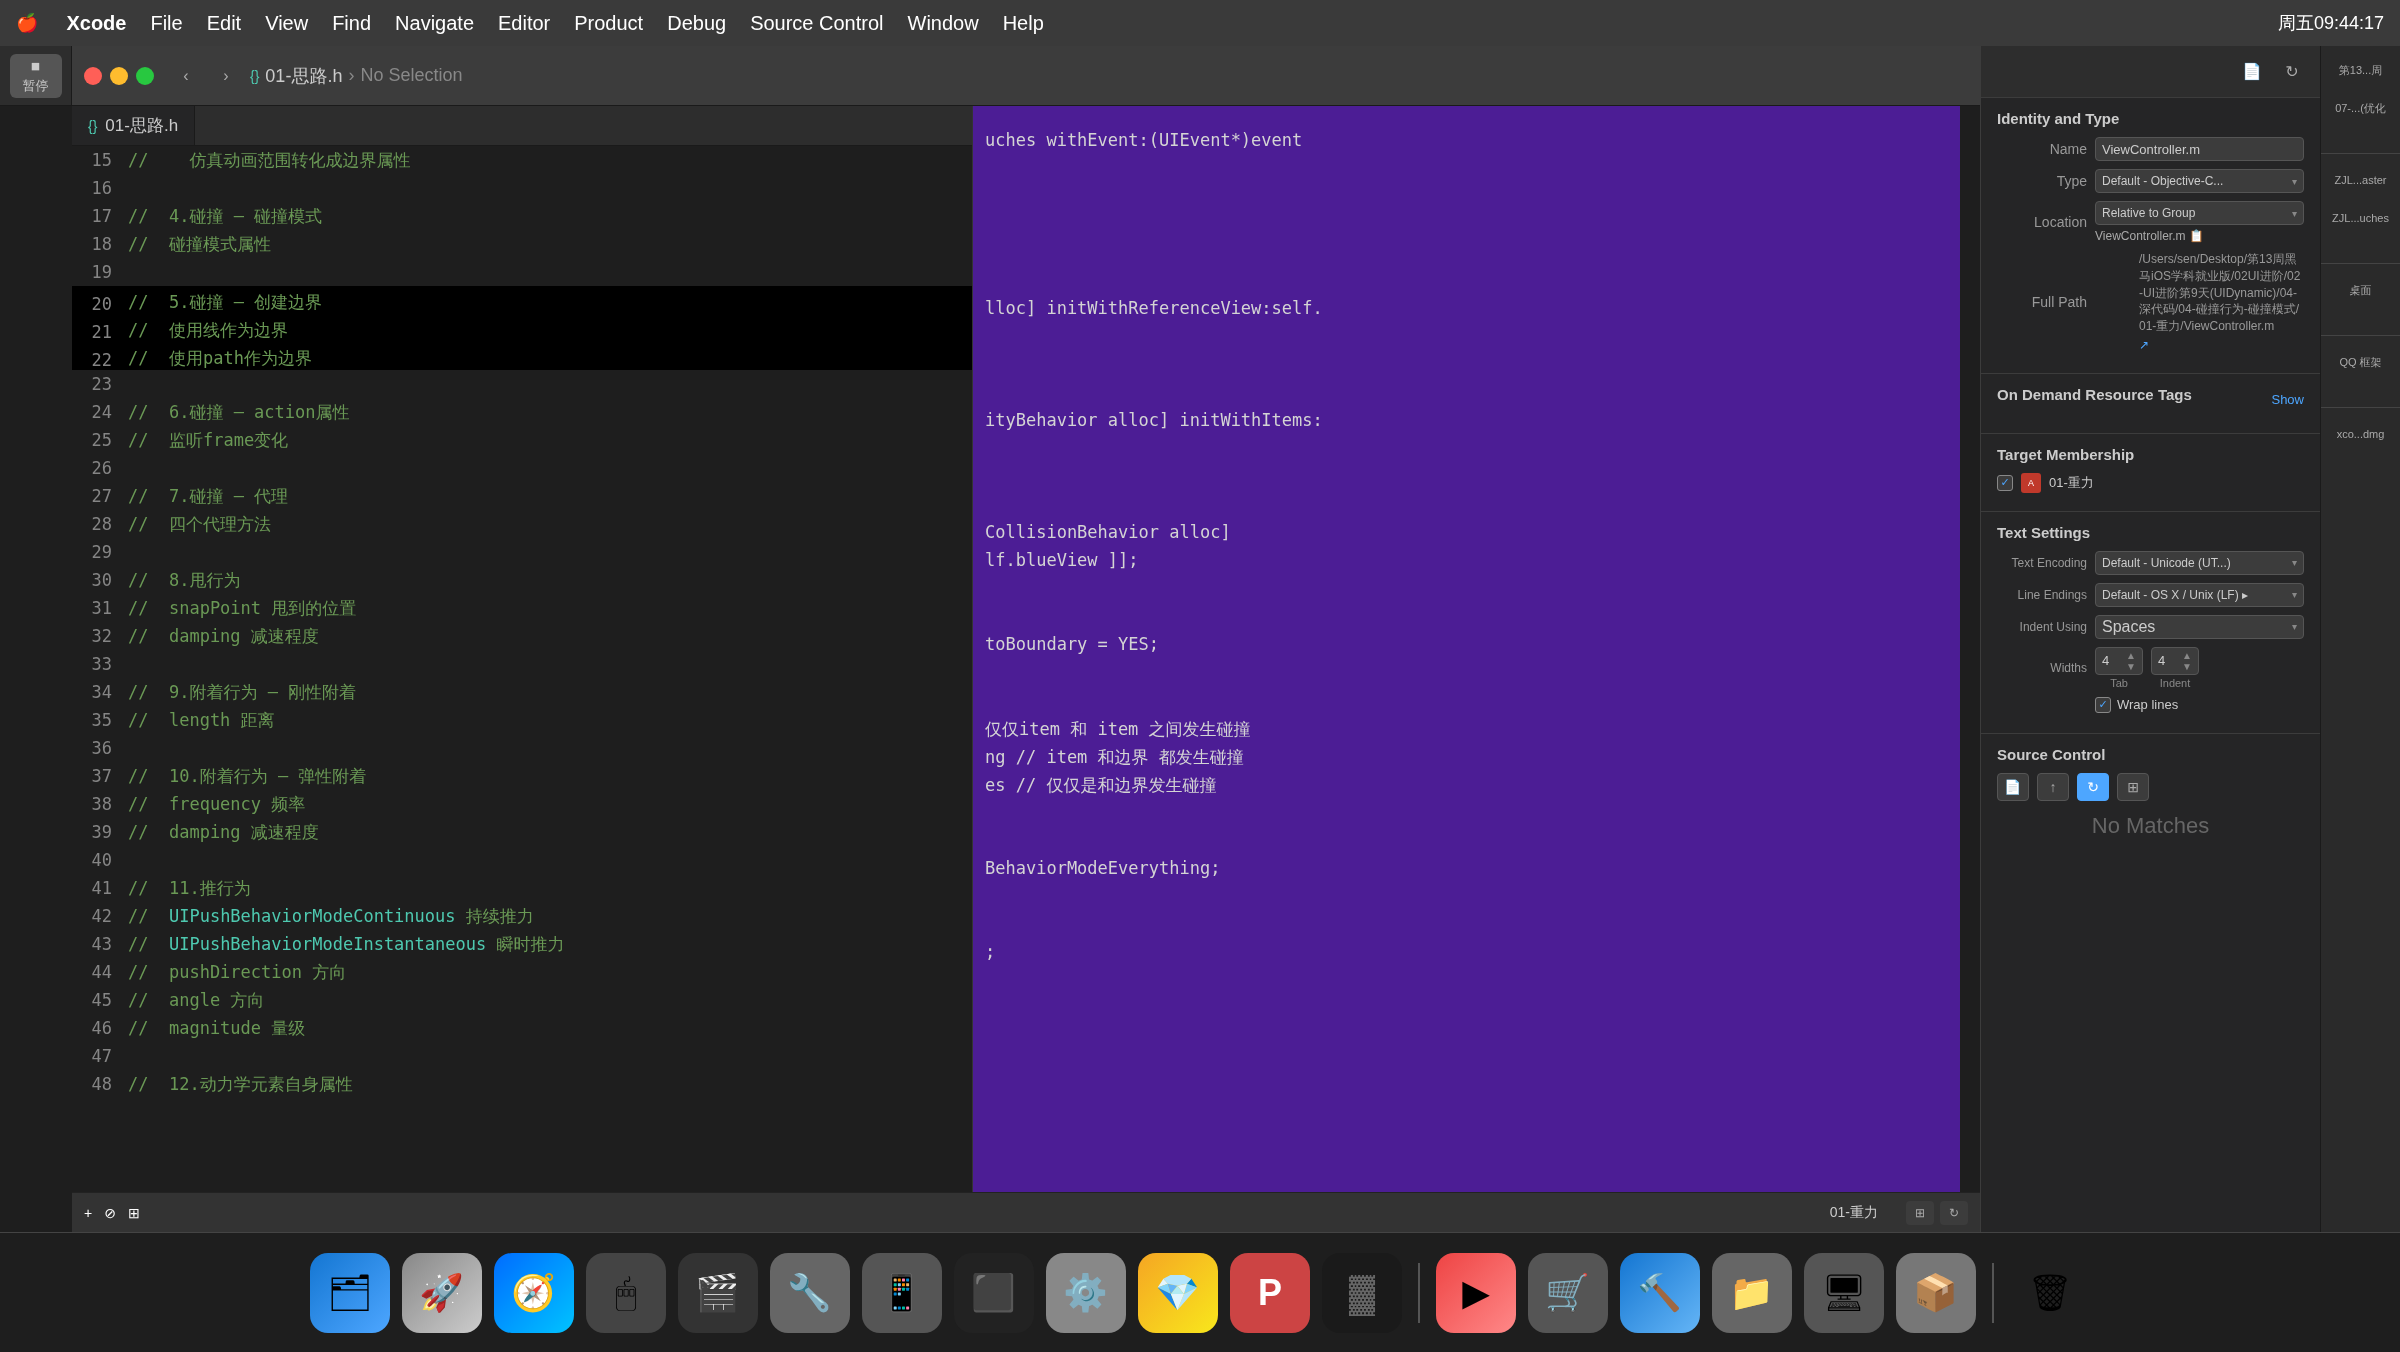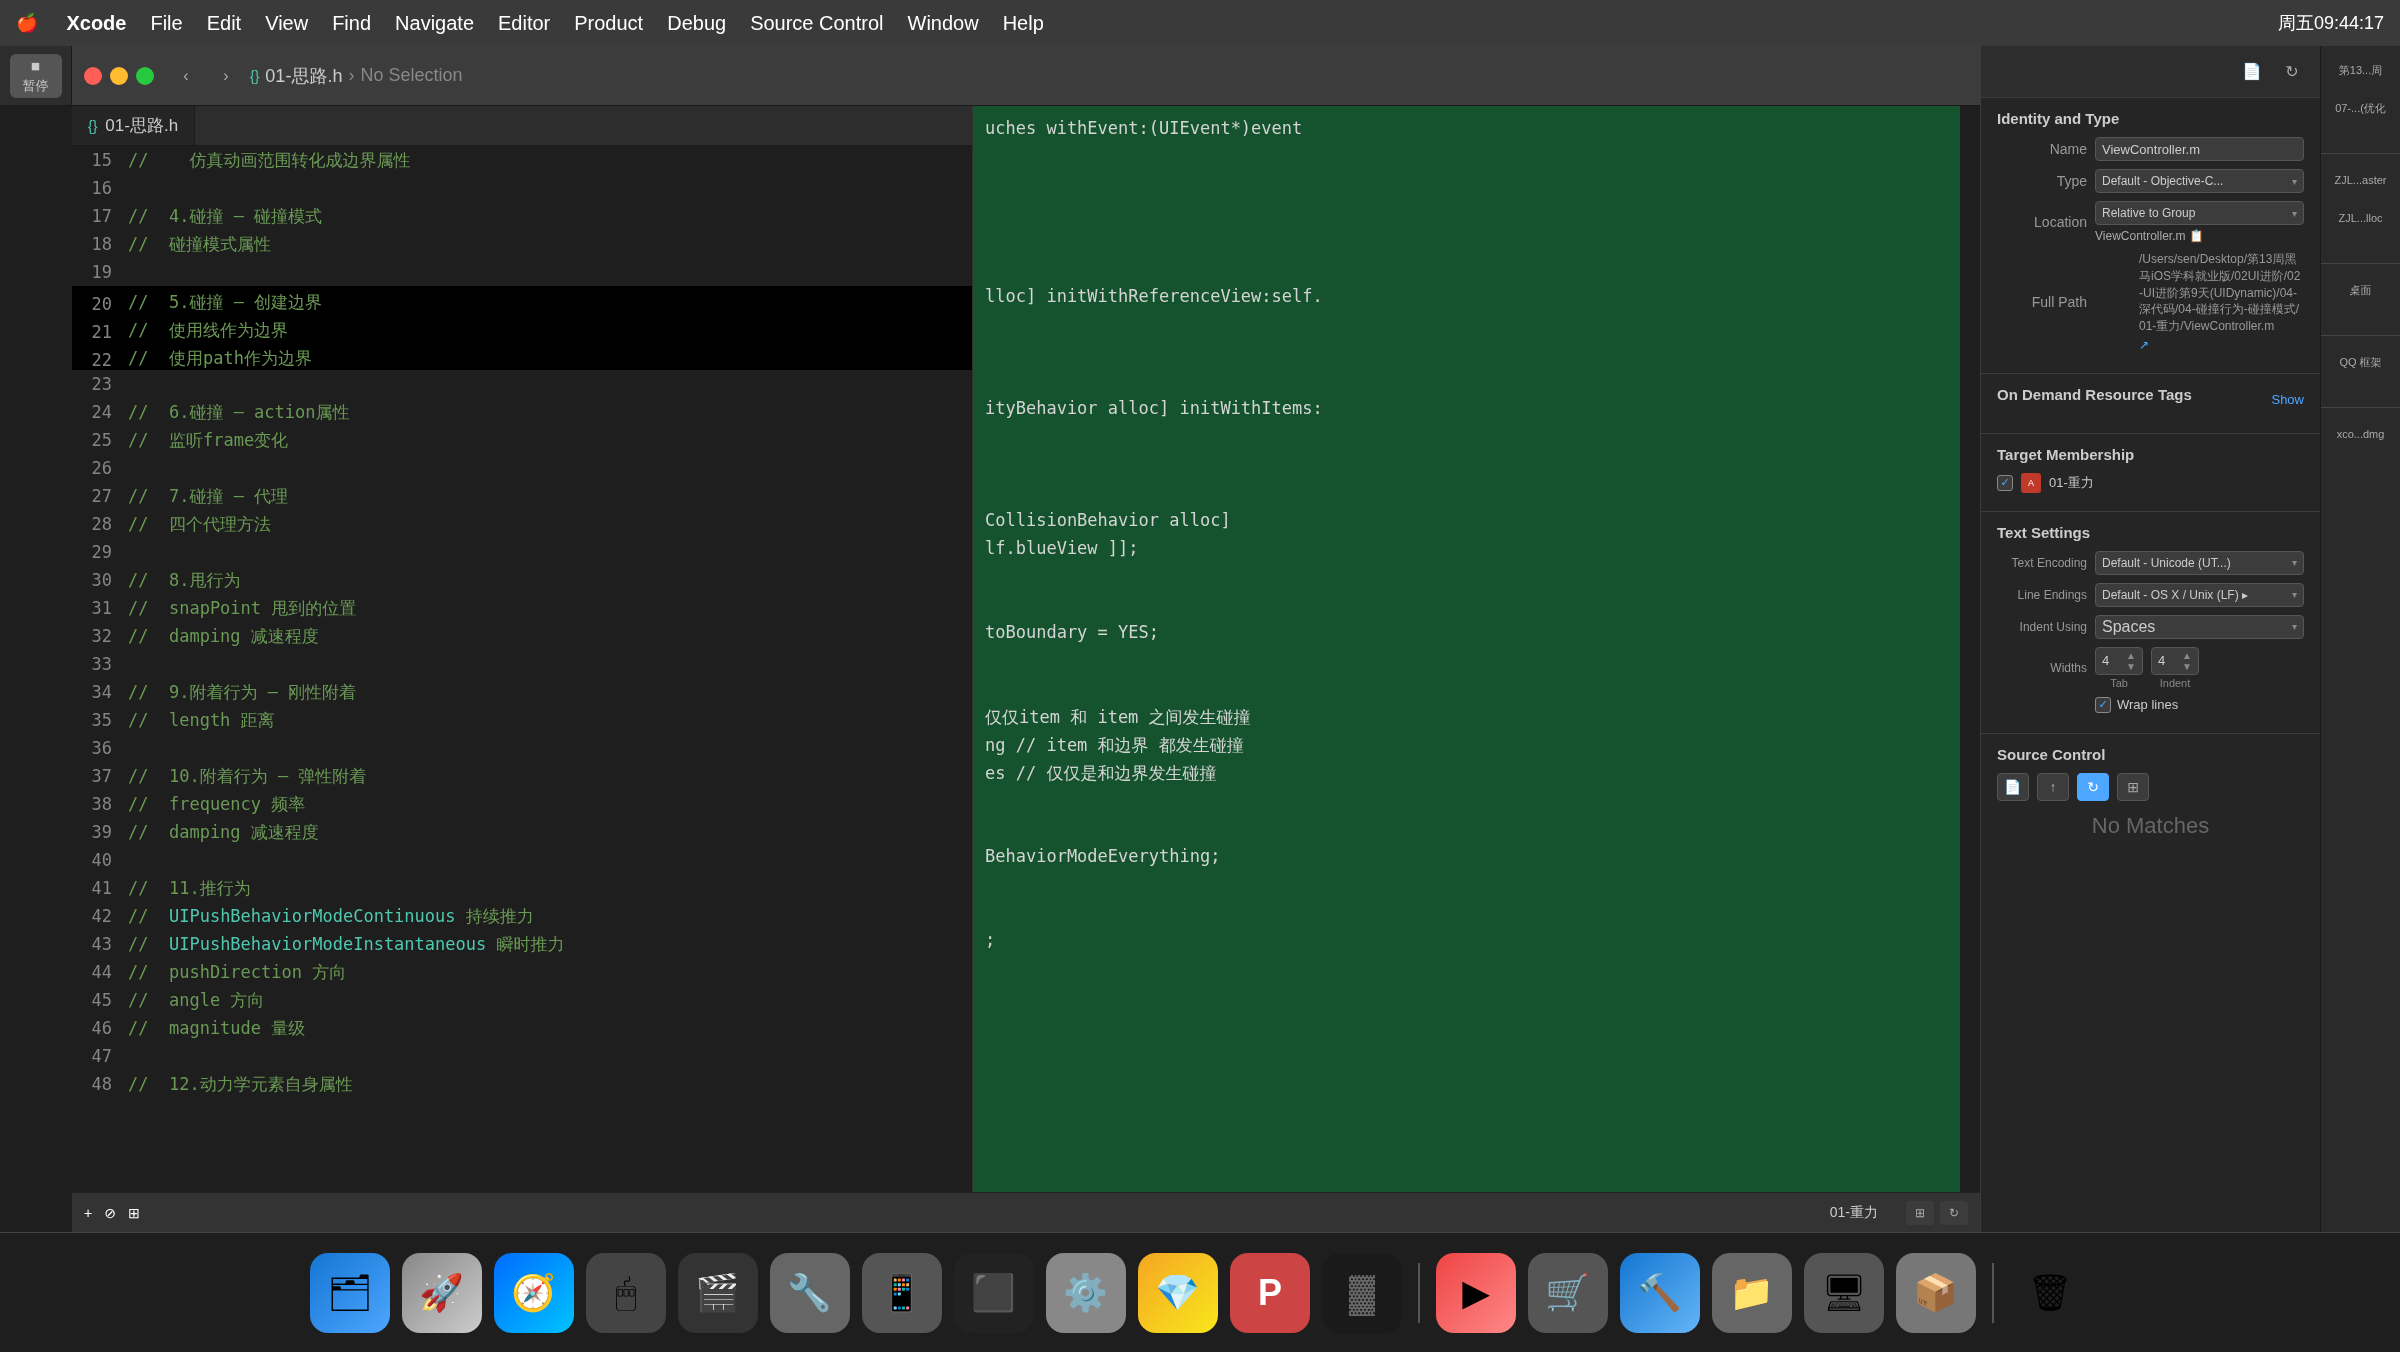--- a/index.html
+++ b/index.html
@@ -372,25 +372,25 @@
       overflow: hidden;
       font-family: 'Menlo', 'Monaco', monospace;
     }
 
     .code-editor-right {
       position: absolute;
       top: 106px;
       left: 972px;
       width: calc(2400px - 972px - 360px - 80px);
       bottom: 160px;
-      background: #14532d;
+      background: #4c1d95;
       overflow: hidden;
       border-left: 1px solid #333;
       font-family: 'Menlo', 'Monaco', monospace;
-      padding: 12px 12px;
+      padding: 24px 12px;
     }
 
     .inspector-panel-fixed {
       position: absolute;
       top: 46px;
       right: 80px;
       width: 340px;
       bottom: 120px;
       background: #252526;
       border-left: 1px solid #3c3c3c;
@@ -824,21 +824,21 @@
       <span class="no-matches-text">No Matches</span>
     </div>
   </div>
 </div>
 
 <div class="far-right-sidebar-fixed">
   <div class="far-right-item" style="font-size:11px;color:#aaa;text-align:right;">第13...周</div>
   <div class="far-right-item" style="font-size:11px;color:#aaa;text-align:center;">07-...(优化</div>
   <div style="height:20px;border-bottom:1px solid #444;width:100%;margin:4px 0;"></div>
   <div class="far-right-item" style="font-size:11px;color:#aaa;text-align:center;">ZJL...aster</div>
-  <div class="far-right-item" style="font-size:11px;color:#aaa;text-align:center;">ZJL...lloc</div>
+  <div class="far-right-item" style="font-size:11px;color:#aaa;text-align:center;">ZJL...uches</div>
   <div style="height:20px;border-bottom:1px solid #444;width:100%;margin:4px 0;"></div>
   <div class="far-right-item" style="font-size:11px;color:#aaa;text-align:center;">桌面</div>
   <div style="height:20px;border-bottom:1px solid #444;width:100%;margin:4px 0;"></div>
   <div class="far-right-item" style="font-size:11px;color:#aaa;text-align:center;">QQ 框架</div>
   <div style="height:20px;border-bottom:1px solid #444;width:100%;margin:4px 0;"></div>
   <div class="far-right-item" style="font-size:11px;color:#aaa;text-align:center;">xco...dmg</div>
 </div>
 
 <div class="editor-bottom-bar-fixed">
   <div class="editor-bottom-item">

